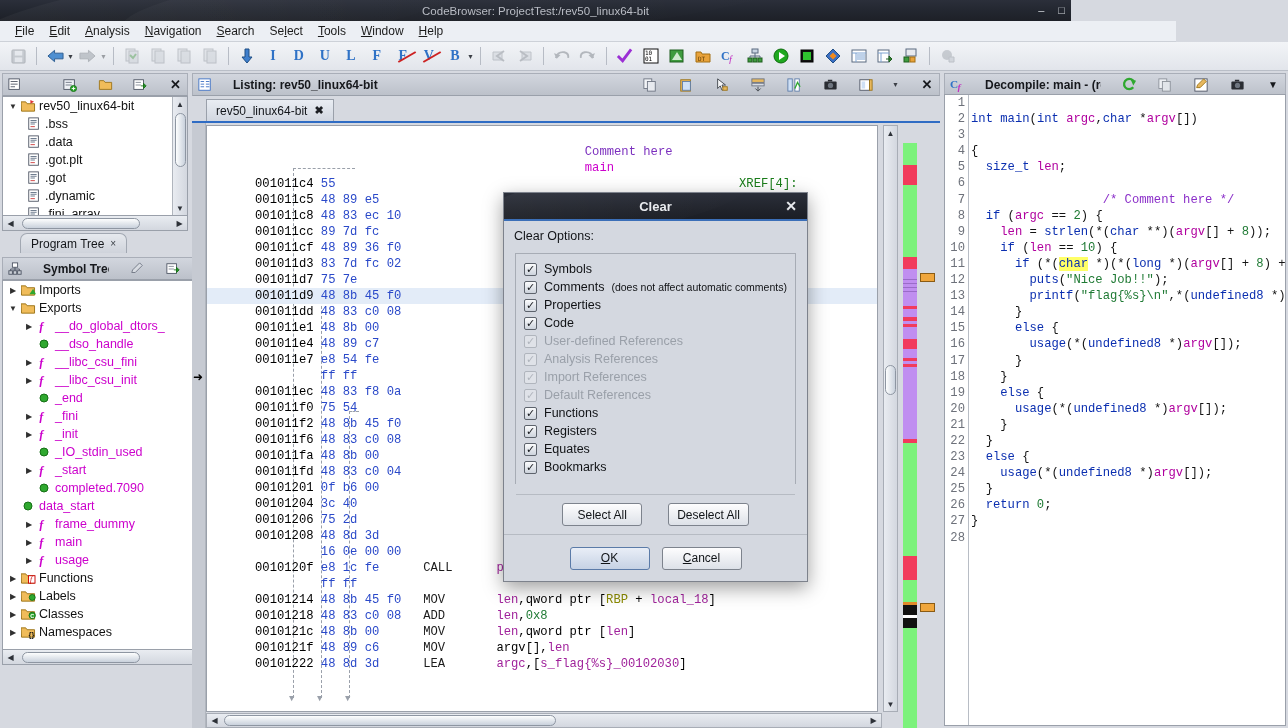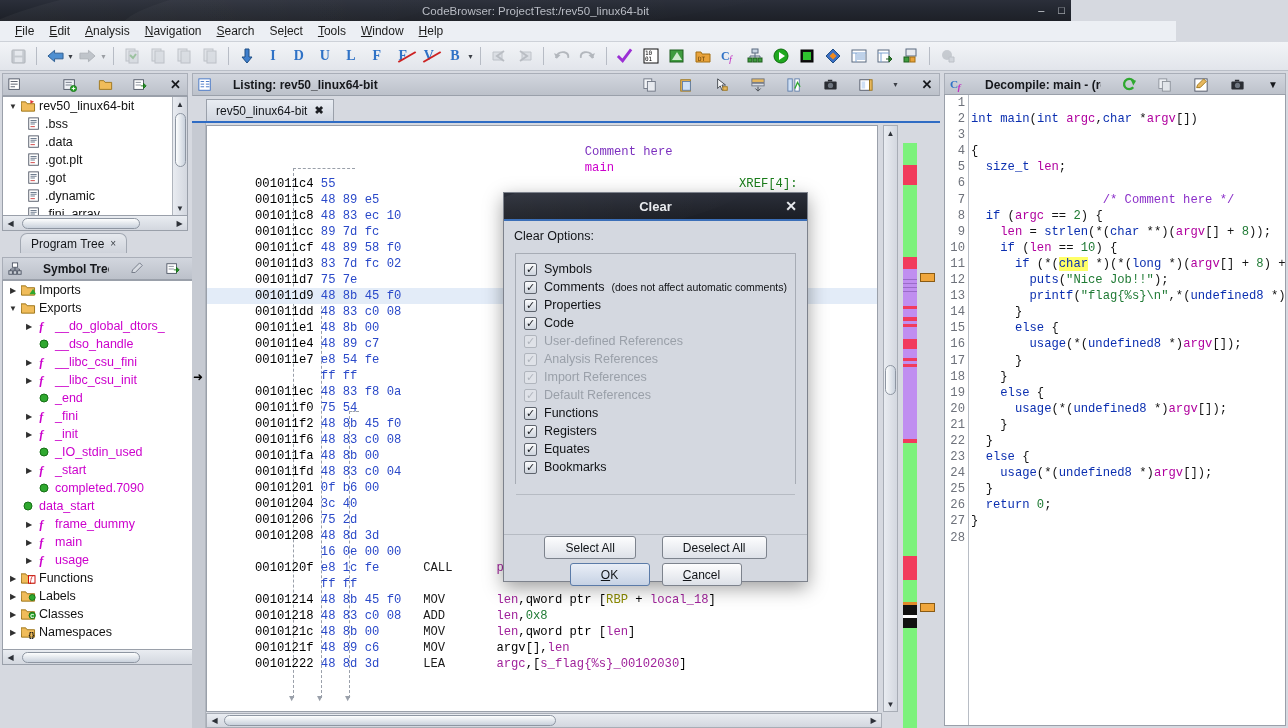--- a/index.html
+++ b/index.html
@@ -237,24 +237,24 @@
     width: 13px; height: 13px; border: 1px solid #5d636c; border-radius: 2px;
     background: linear-gradient(180deg,#fbfcfd,#cdd3dc);
     display: inline-flex; align-items: center; justify-content: center;
     font-size: 11px; color: #15181d; line-height: 1; flex: none;
   }
   .cb.disabled { border-color: #b0b5bd; color: #b0b5bd; background: #dfe2e8; }
   .opt .sub { font-size: 10.5px; color: #101215; }
   .hr { height: 1px; background: #b6bbc3; margin: 10px 2px 8px 2px; }
   .btnrow { display: flex; justify-content: center; gap: 26px; padding-bottom: 8px; }
   .btn {
-    min-width: 80px; height: 23px; padding: 0 20px;
+    min-width: 80px; height: 23px; padding: 0 8px;
     background: linear-gradient(180deg,#fdfdfe,#dde1e8);
     border: 1px solid #7d838d; border-radius: 3px;
-    font-size: 12px; color: #111418; display: flex; align-items: center; justify-content: center; margin-top: 33px;
+    font-size: 12px; color: #111418; display: flex; align-items: center; justify-content: center;
   }
   .btn.primary { background: linear-gradient(180deg,#e9eef7,#c6d2e4); border-color: #5b7ba8; }
   .btn u { text-decoration: underline; }
   .modal-foot { position: absolute; left: 0; right: 0; bottom: 0; height: 47px;
     border-top: 1px solid #b6bbc3; display: flex; align-items: center; justify-content: center; gap: 12px; }
 </style>
 </head>
 <body>
 
 <div id="app">
@@ -926,21 +926,21 @@
           <div class="cl" style="padding-left:290px;position:relative;">
             <span class="c-fn">main</span>
             <span class="c-xref" style="position:absolute;left:532px;">XREF[4]:</span>
           </div>
           <div class="cl">&nbsp;</div>
           <div id="listing-rows">
               <div class="cl"><span style="display:inline-block;width:48px"></span><span class="c-addr">001011c4 </span><span class="c-byte">55            </span><span class="c-mn">          </span></div>
               <div class="cl"><span style="display:inline-block;width:48px"></span><span class="c-addr">001011c5 </span><span class="c-byte">48 89 e5      </span><span class="c-mn">          </span></div>
               <div class="cl"><span style="display:inline-block;width:48px"></span><span class="c-addr">001011c8 </span><span class="c-byte">48 83 ec 10   </span><span class="c-mn">          </span></div>
               <div class="cl"><span style="display:inline-block;width:48px"></span><span class="c-addr">001011cc </span><span class="c-byte">89 7d fc      </span><span class="c-mn">          </span></div>
-              <div class="cl"><span style="display:inline-block;width:48px"></span><span class="c-addr">001011cf </span><span class="c-byte">48 89 58 f0   </span><span class="c-mn">          </span></div>
+              <div class="cl"><span style="display:inline-block;width:48px"></span><span class="c-addr">001011cf </span><span class="c-byte">48 89 36 f0   </span><span class="c-mn">          </span></div>
               <div class="cl"><span style="display:inline-block;width:48px"></span><span class="c-addr">001011d3 </span><span class="c-byte">83 7d fc 02   </span><span class="c-mn">          </span></div>
               <div class="cl"><span style="display:inline-block;width:48px"></span><span class="c-addr">001011d7 </span><span class="c-byte">75 7e         </span><span class="c-mn">          </span></div>
               <div class="cl hl"><span style="display:inline-block;width:48px"></span><span class="c-addr">001011d9 </span><span class="c-byte">48 8b 45 f0   </span><span class="c-mn">          </span></div>
               <div class="cl"><span style="display:inline-block;width:48px"></span><span class="c-addr">001011dd </span><span class="c-byte">48 83 c0 08   </span><span class="c-mn">          </span></div>
               <div class="cl"><span style="display:inline-block;width:48px"></span><span class="c-addr">001011e1 </span><span class="c-byte">48 8b 00      </span><span class="c-mn">          </span></div>
               <div class="cl"><span style="display:inline-block;width:48px"></span><span class="c-addr">001011e4 </span><span class="c-byte">48 89 c7      </span><span class="c-mn">          </span></div>
               <div class="cl"><span style="display:inline-block;width:48px"></span><span class="c-addr">001011e7 </span><span class="c-byte">e8 54 fe      </span><span class="c-mn">          </span></div>
               <div class="cl"><span style="display:inline-block;width:48px"></span><span class="c-addr">         </span><span class="c-byte">ff ff         </span><span class="c-mn">          </span></div>
               <div class="cl"><span style="display:inline-block;width:48px"></span><span class="c-addr">001011ec </span><span class="c-byte">48 83 f8 0a   </span><span class="c-mn">          </span></div>
               <div class="cl"><span style="display:inline-block;width:48px"></span><span class="c-addr">001011f0 </span><span class="c-byte">75 54         </span><span class="c-mn">          </span></div>

